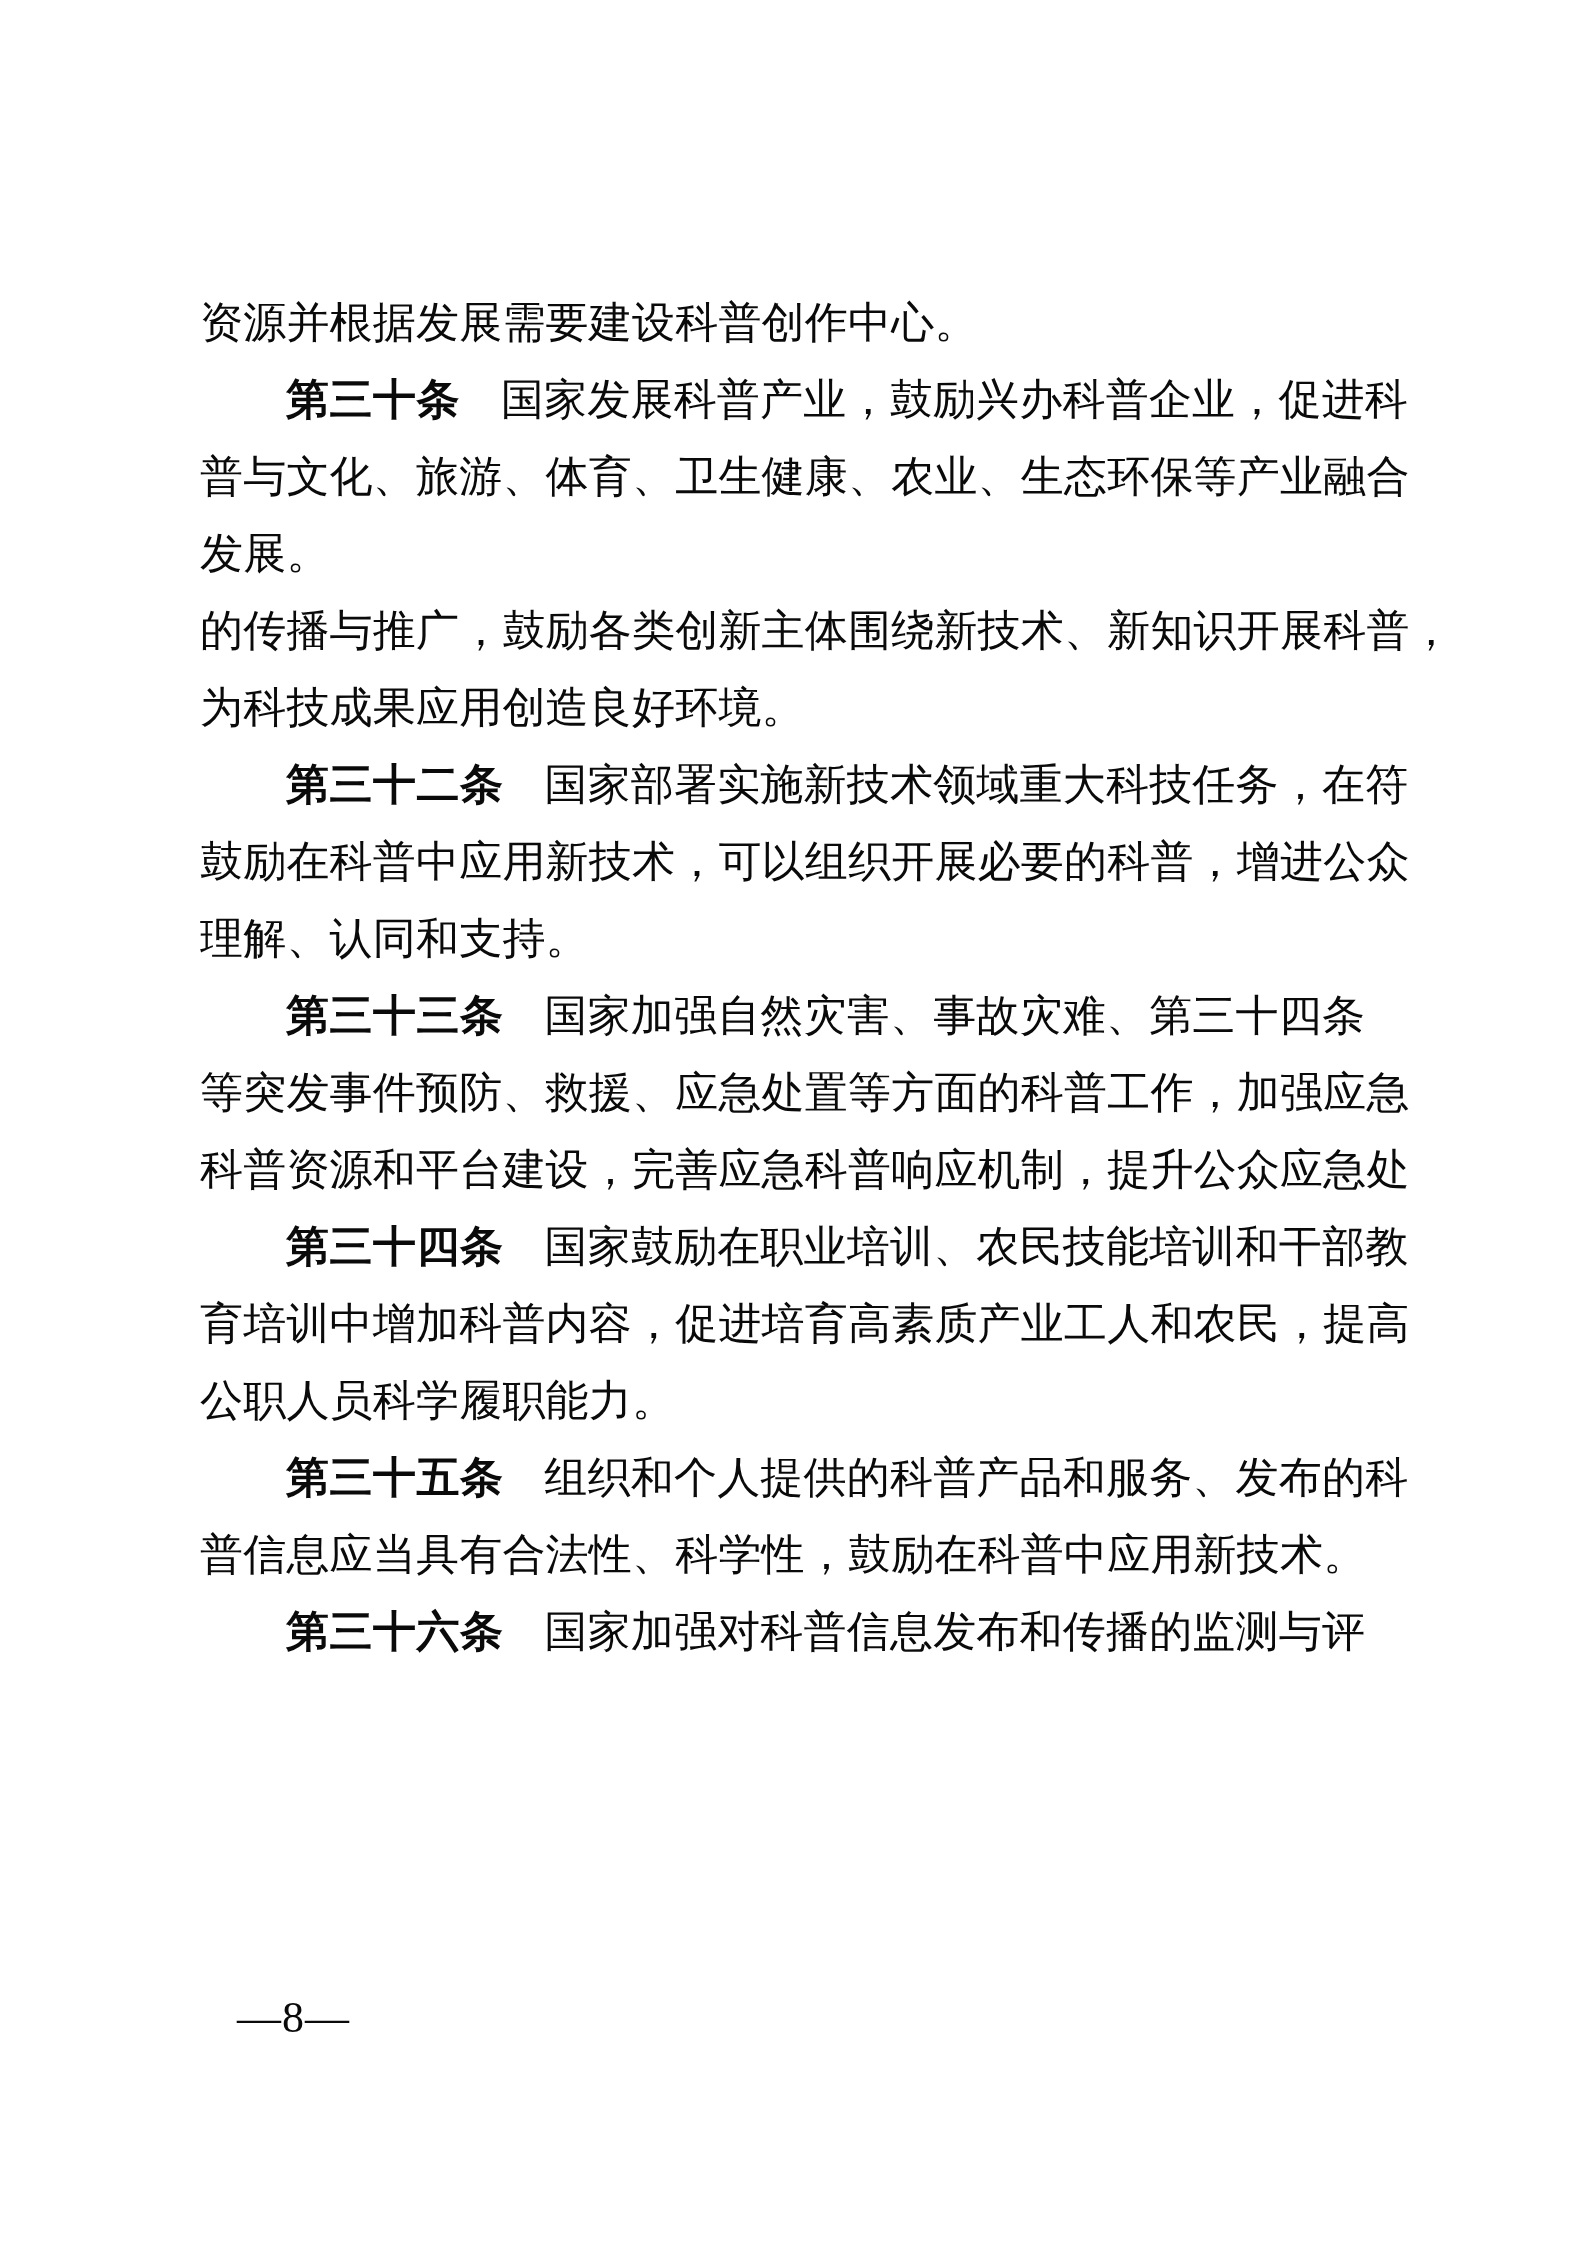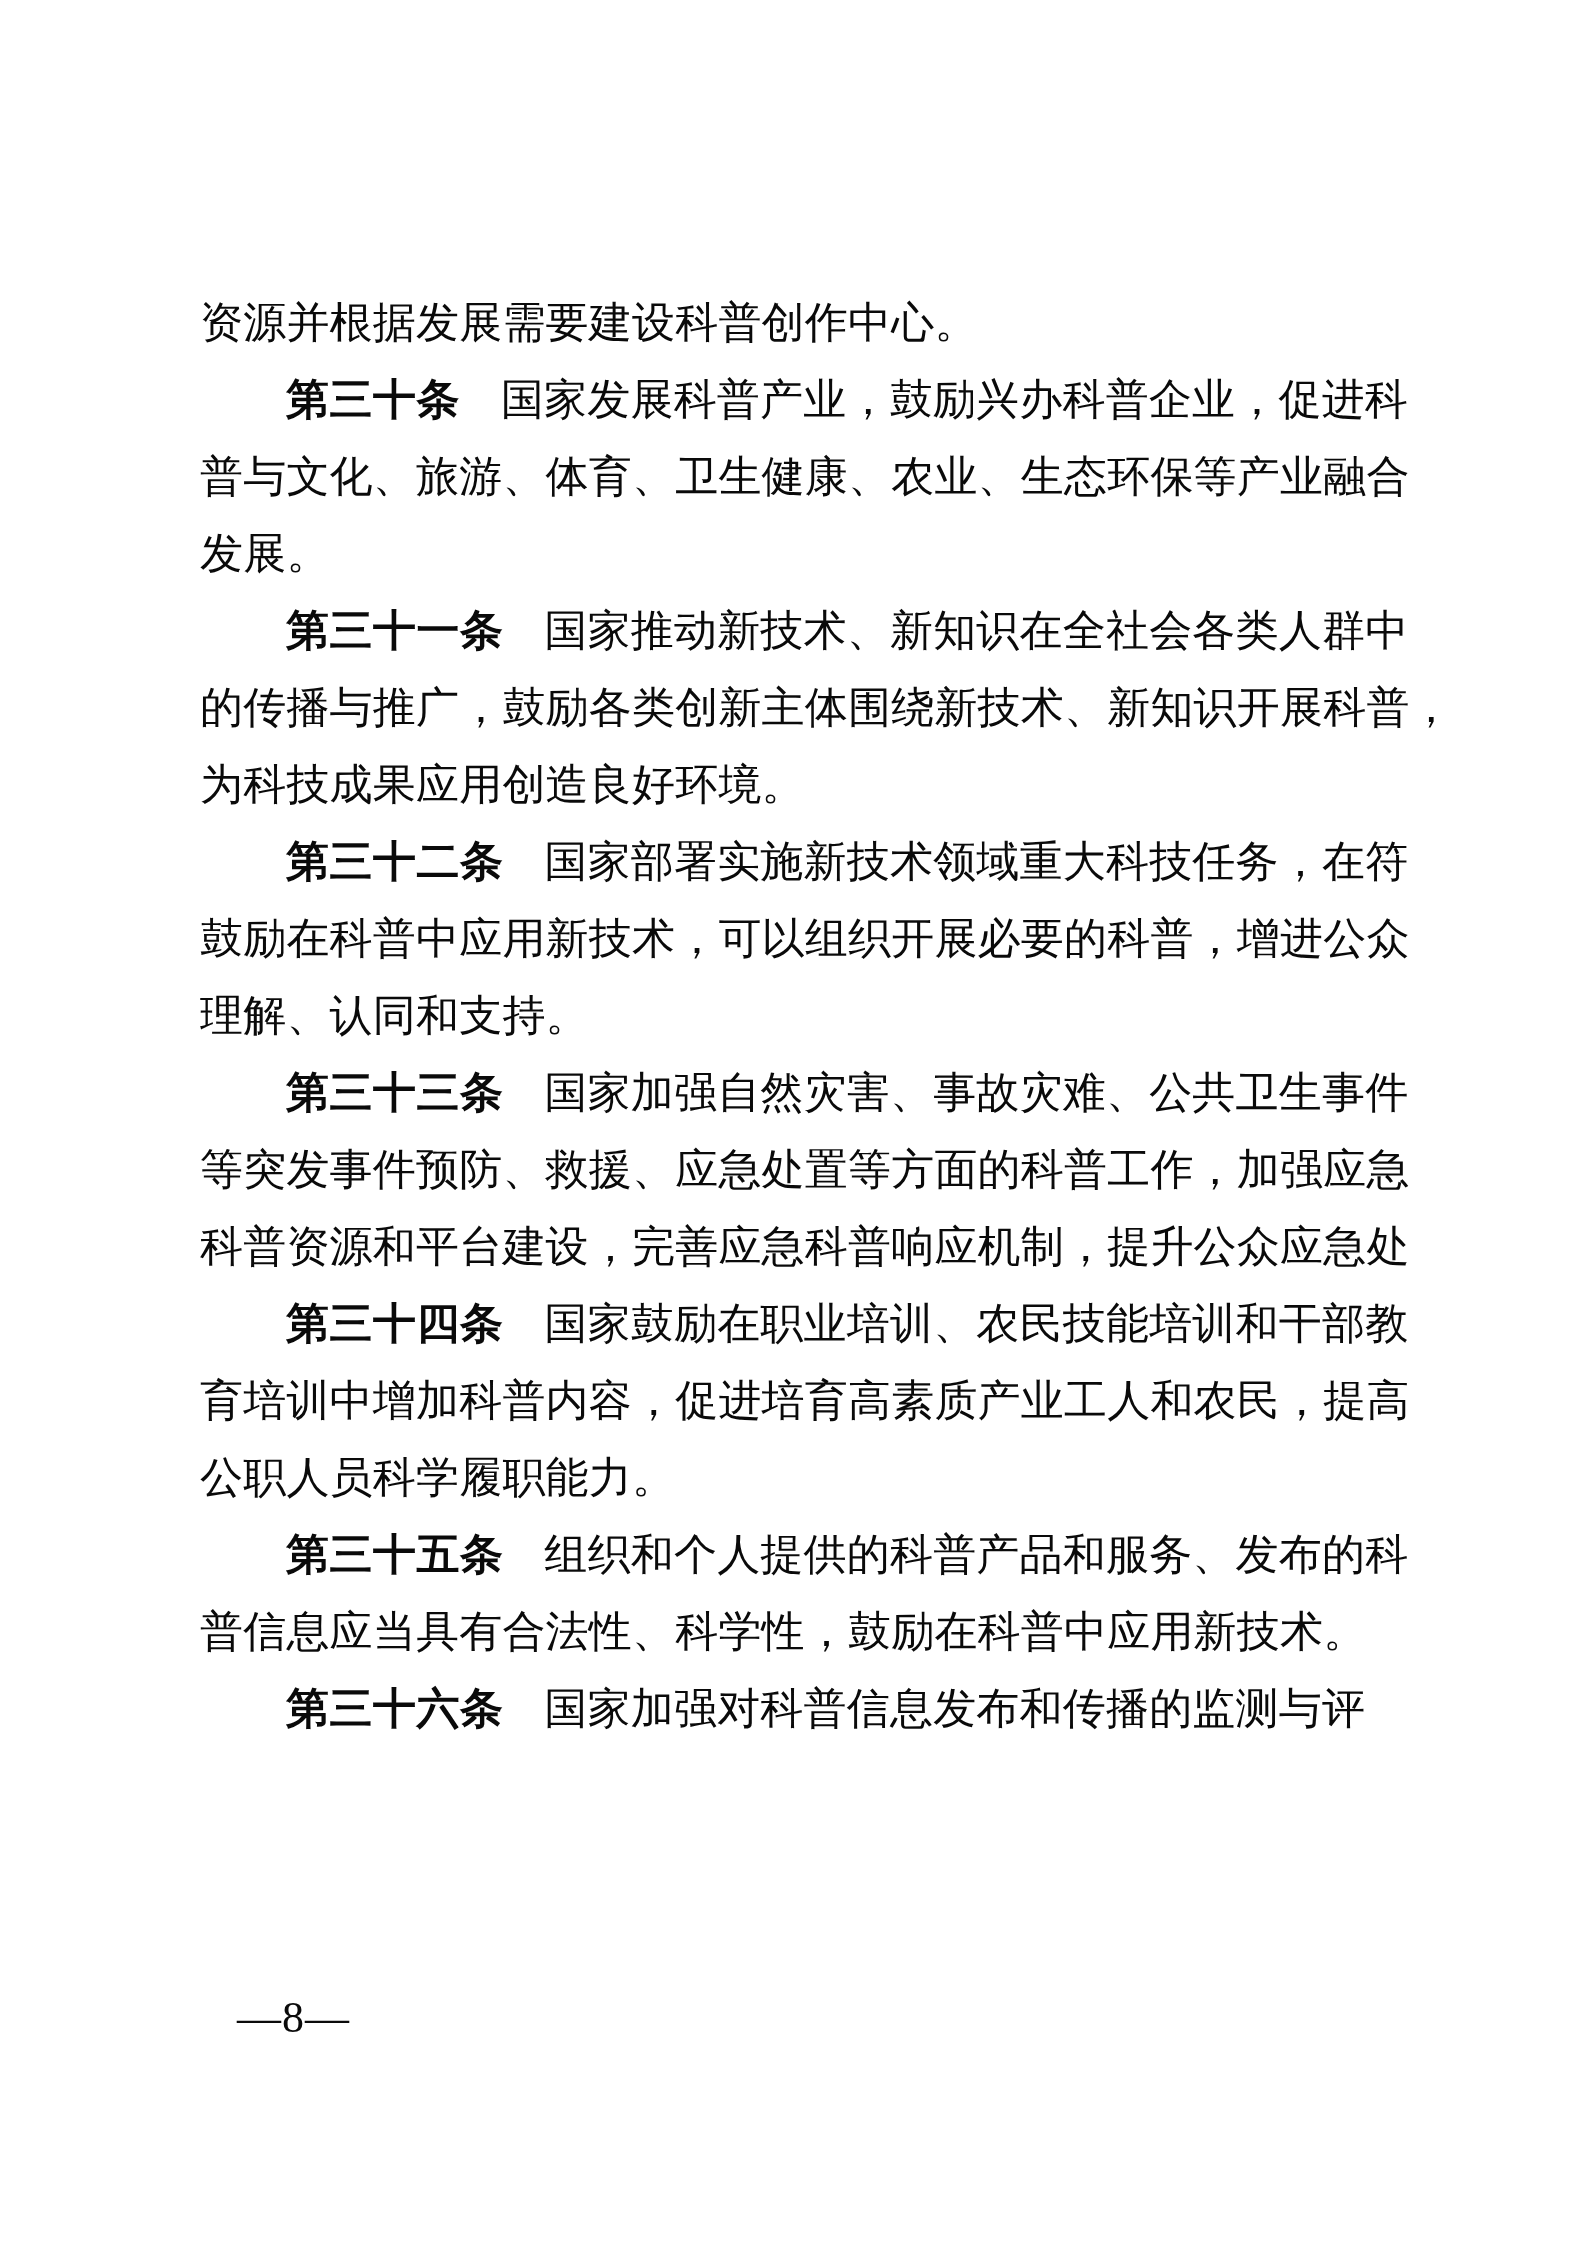--- a/index.html
+++ b/index.html
@@ -55,29 +55,28 @@
 <div class="page">
 
   <div class="content">
 
     <div class="line"><span>资源并根据发展需要建设科普创作中心。</span></div>
 
     <div class="line indent"><span class="art-num">第三十条</span><span>国家发展科普产业，鼓励兴办科普企业，促进科</span></div>
     <div class="line"><span>普与文化、旅游、体育、卫生健康、农业、生态环保等产业融合</span></div>
     <div class="line"><span>发展。</span></div>
 
-    <div class="line indent"><span class="art-num">第三十一条</span><span>国家推动新技术、新知识在全社会各类人群中</span></div>
     <div class="line"><span>的传播与推广，鼓励各类创新主体围绕新技术、新知识开展科普，</span></div>
     <div class="line"><span>为科技成果应用创造良好环境。</span></div>
 
     <div class="line indent"><span class="art-num">第三十二条</span><span>国家部署实施新技术领域重大科技任务，在符</span></div>
     <div class="line"><span>鼓励在科普中应用新技术，可以组织开展必要的科普，增进公众</span></div>
     <div class="line"><span>理解、认同和支持。</span></div>
 
-    <div class="line indent"><span class="art-num">第三十三条</span><span>国家加强自然灾害、事故灾难、公共卫生事件</span></div>
+    <div class="line indent"><span class="art-num">第三十三条</span><span>国家加强自然灾害、事故灾难、第三十四条</span></div>
     <div class="line"><span>等突发事件预防、救援、应急处置等方面的科普工作，加强应急</span></div>
     <div class="line"><span>科普资源和平台建设，完善应急科普响应机制，提升公众应急处</span></div>
 
     <div class="line indent"><span class="art-num">第三十四条</span><span>国家鼓励在职业培训、农民技能培训和干部教</span></div>
     <div class="line"><span>育培训中增加科普内容，促进培育高素质产业工人和农民，提高</span></div>
     <div class="line"><span>公职人员科学履职能力。</span></div>
 
     <div class="line indent"><span class="art-num">第三十五条</span><span>组织和个人提供的科普产品和服务、发布的科</span></div>
     <div class="line"><span>普信息应当具有合法性、科学性，鼓励在科普中应用新技术。</span></div>
 

